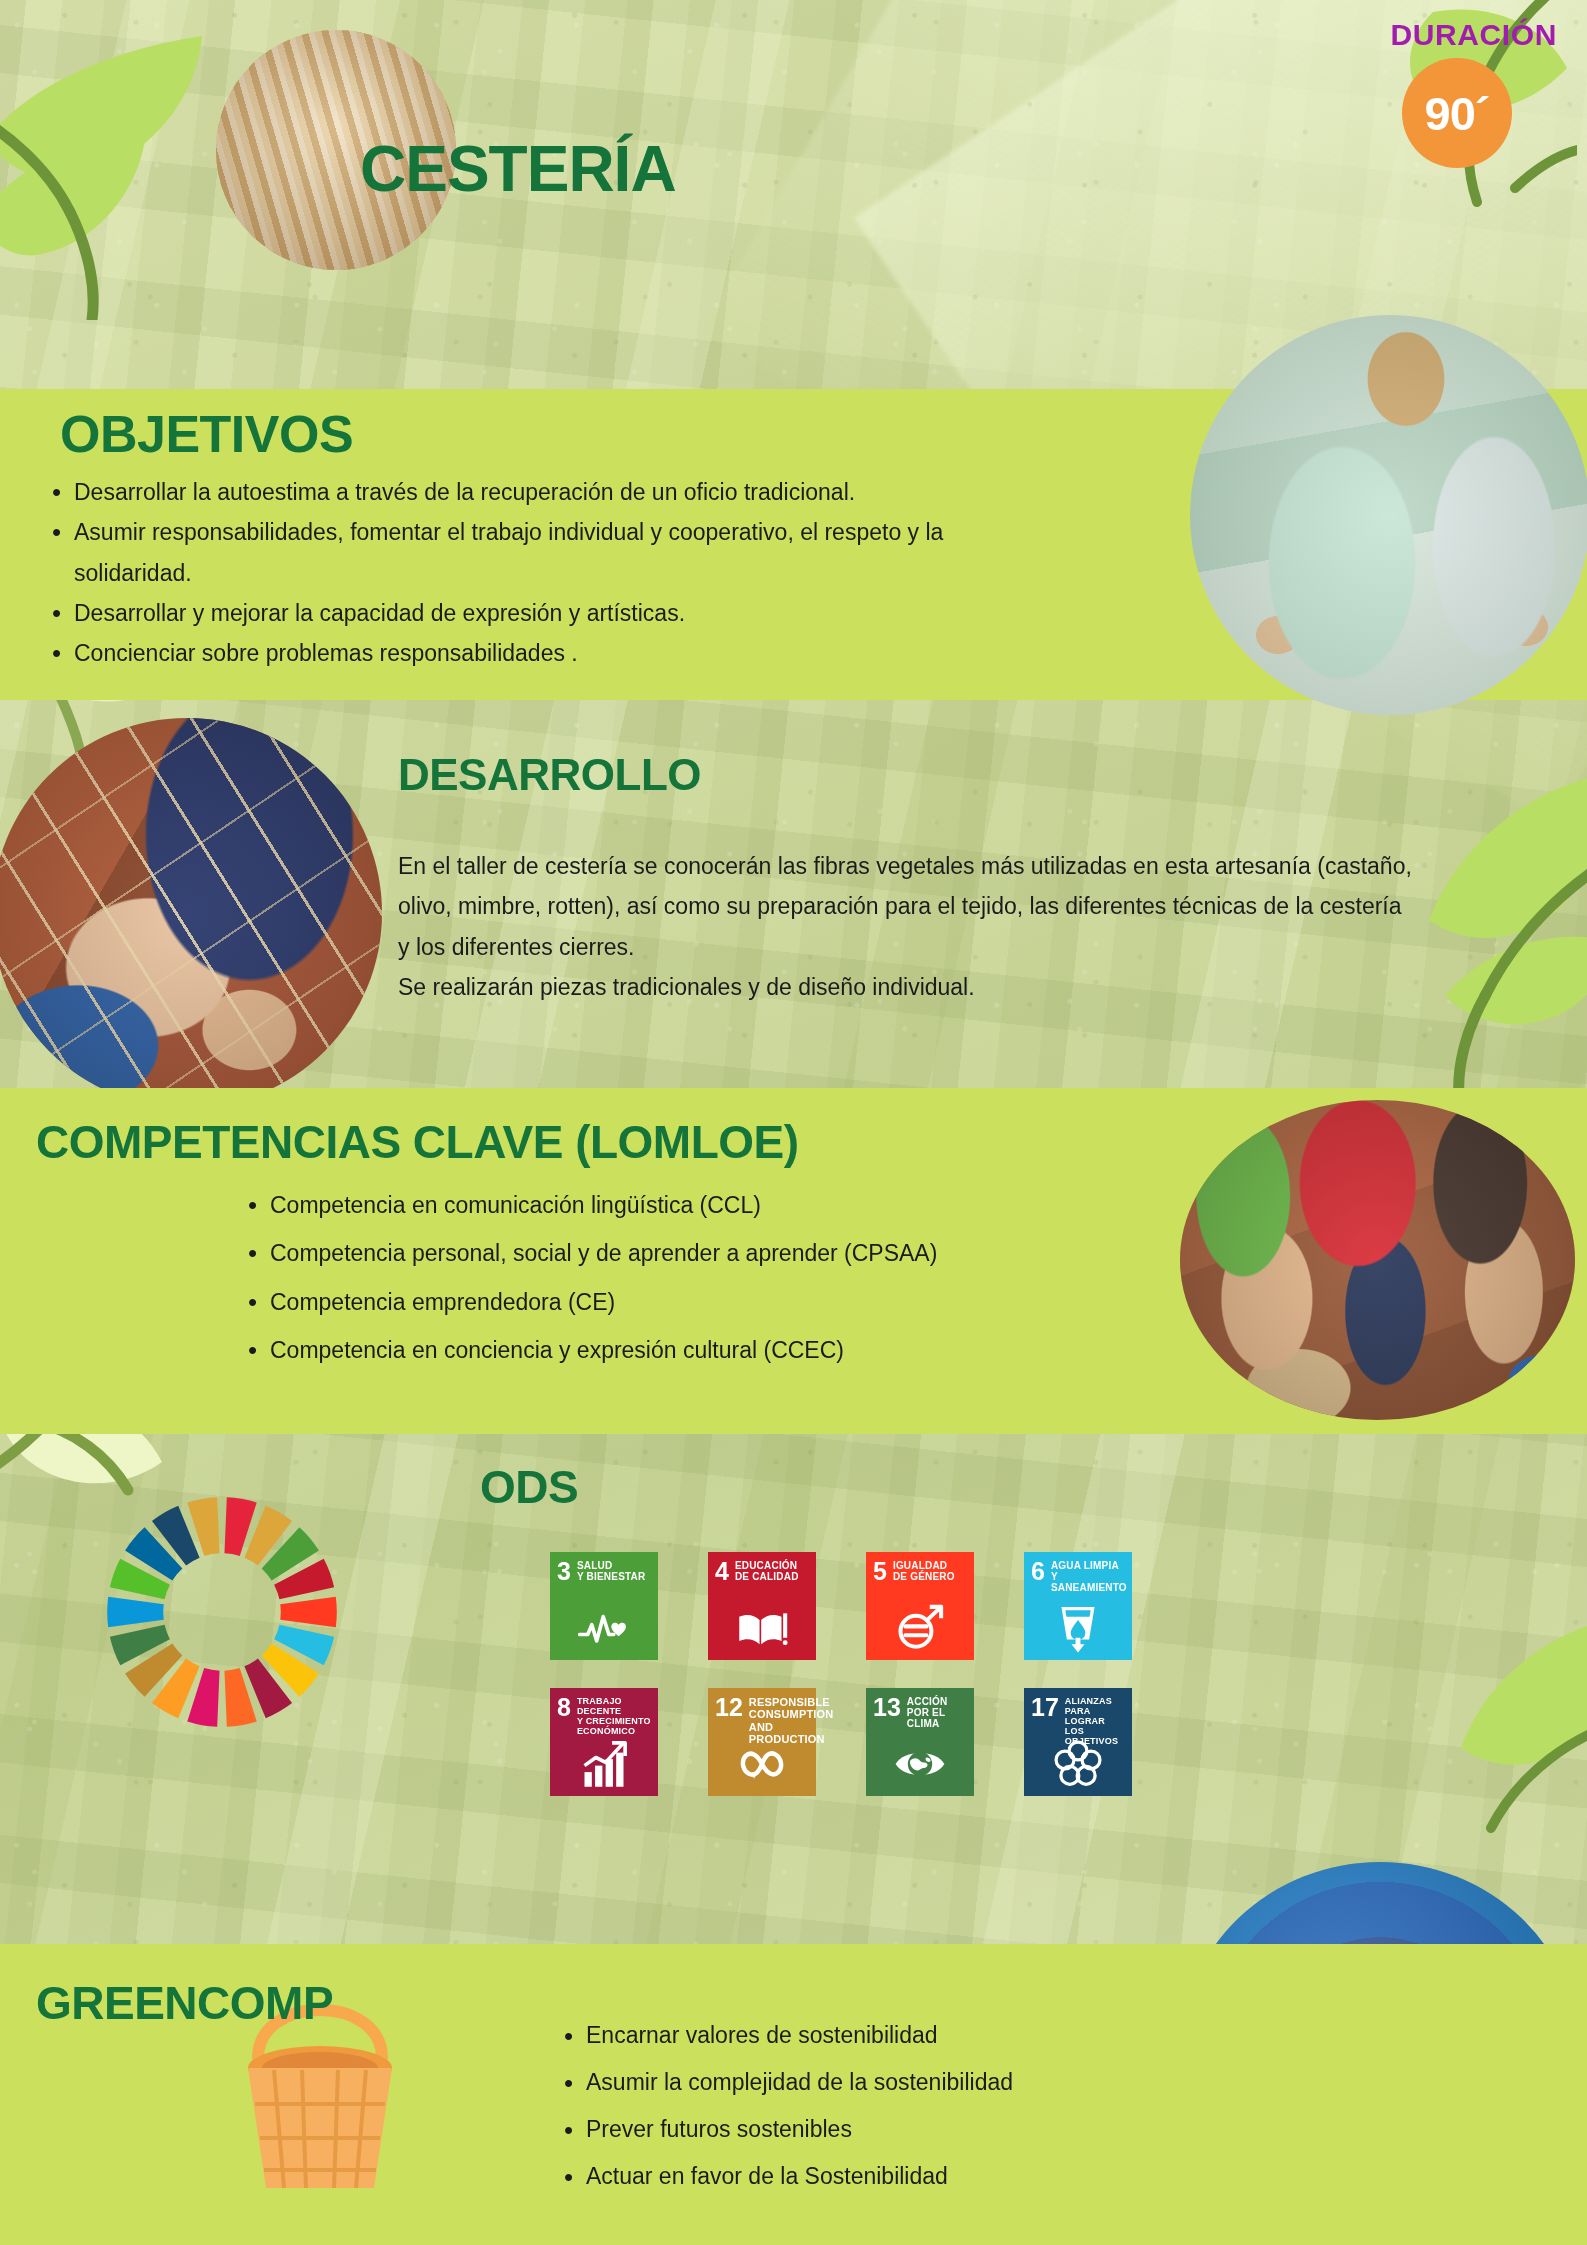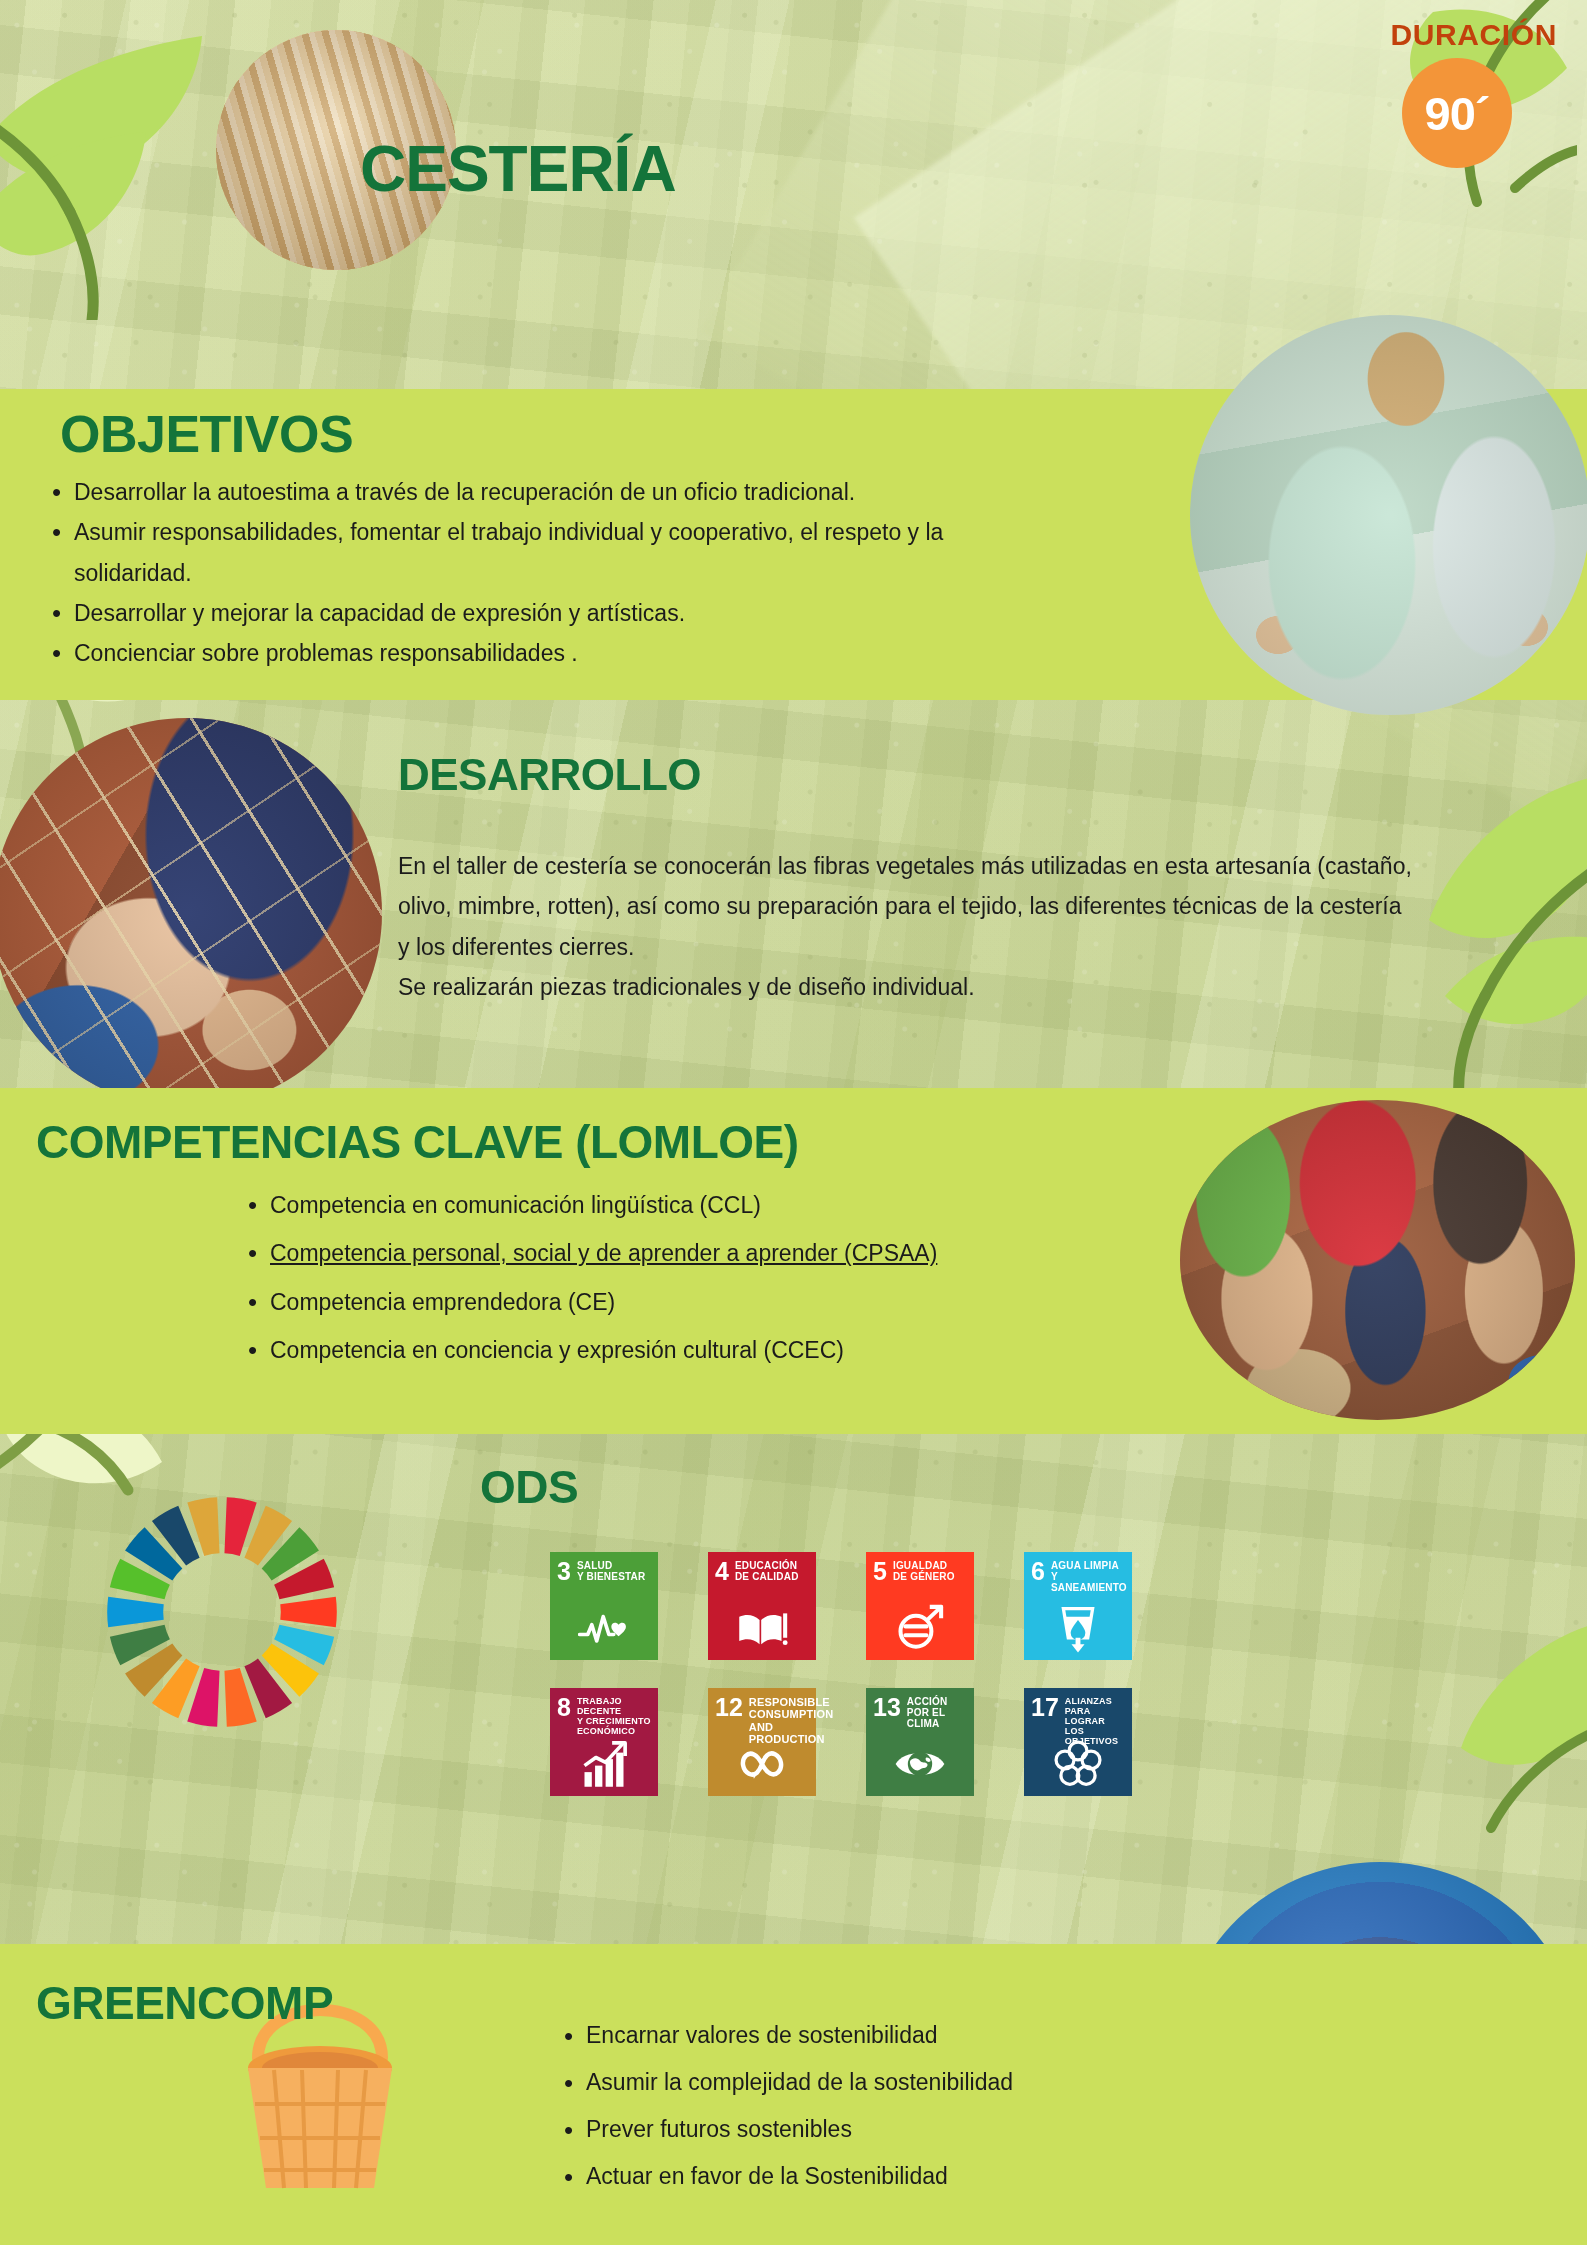--- a/index.html
+++ b/index.html
@@ -78,21 +78,21 @@
     content:"•"; position:absolute; left:4px; top:-2px; font-size:26px; color:#1b1b1b;
   }
 
   
   .photo { position:absolute; border-radius:50%; overflow:hidden; }
   .photo .inner { position:absolute; inset:0; }
 
   
   #duration-label{
     position:absolute; right:30px; top:18px;
-    font-size:30px; font-weight:bold; color:#c2410c; letter-spacing:.6px;
+    font-size:30px; font-weight:bold; color:#a21caf; letter-spacing:.6px;
   }
   #duration-badge{
     position:absolute; right:75px; top:58px;
     width:110px; height:110px; border-radius:50%;
     background:#f39539; color:#fff;
     display:flex; align-items:center; justify-content:center;
     font-size:47px; font-weight:bold; letter-spacing:-1px;
   }
 
   
@@ -250,21 +250,21 @@
         radial-gradient(ellipse 60px 110px at 82% 60%, #e3b88d 0 64%, transparent 66%),
         radial-gradient(ellipse 80px 60px at 30% 90%, #d9bd8e 0 64%, transparent 66%),
         radial-gradient(ellipse 52px 40px at 92% 88%, #2f6fc2 0 66%, transparent 68%);"></div>
     <div class="inner" style="background:radial-gradient(circle at 50% 50%,rgba(255,255,255,.05),rgba(30,18,10,.24) 94%);"></div>
   </div>
 
   <div style="position:absolute; left:36px; top:1115px; width:1130px;">
     <div class="heading" style="font-size:46px;">COMPETENCIAS CLAVE (LOMLOE)</div>
     <ul class="bul body-text" style="margin-top:16px; margin-left:208px;">
       <li style="margin-bottom:8px;">Competencia en comunicación lingüística (CCL)</li>
-      <li style="margin-bottom:8px;text-decoration:underline;"> Competencia personal, social y de aprender a aprender (CPSAA)</li>
+      <li style="margin-bottom:8px;"> Competencia personal, social y de aprender a aprender (CPSAA)</li>
       <li style="margin-bottom:8px;"> Competencia emprendedora (CE)</li>
       <li>Competencia en conciencia y expresión cultural (CCEC)</li>
     </ul>
   </div>
 
   <div class="heading" style="position:absolute; left:480px; top:1460px; font-size:46px;">ODS</div>
 
   <svg id="sdg-wheel" style="left:82px; top:1472px; width:280px; height:280px;" viewBox="0 0 200 200">
     <g id="wheel-g" transform="translate(100,100)">
         <path d="M1.76,-41.96 L3.43,-81.93

